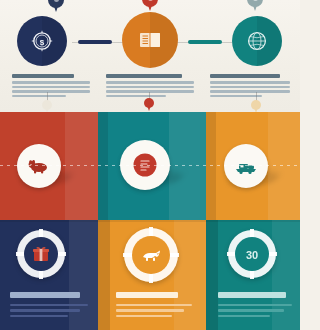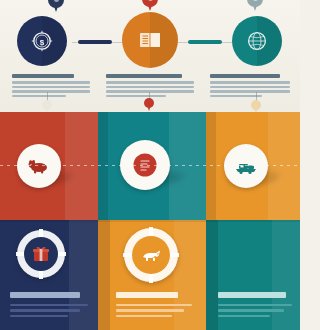--- a/index.html
+++ b/index.html
@@ -315,20 +315,32 @@
         <div class="bt-line" style="background:#f5cb96;width:76px;"></div>
         <div class="bt-line" style="background:#f5cb96;width:68px;"></div>
         <div class="bt-line" style="background:#f5cb96;width:56px;"></div>
       </div>
     </div>
 
     <div class="bot-panel" style="width:94px;background:#11827f;">
       <div class="darkband"></div>
       <div class="lightband"></div>
       <div class="edge-strip"></div>
+      <div class="ring" style="left:22px;">
+        <div class="hole" style="background:#11827f;"></div>
+        <div class="notch" style="left:22px;top:-1px;width:4px;height:8px;"></div>
+        <div class="notch" style="left:22px;top:41px;width:4px;height:8px;"></div>
+        <div class="notch" style="left:-1px;top:22px;width:8px;height:4px;"></div>
+        <div class="notch" style="left:41px;top:22px;width:8px;height:4px;"></div>
+        <div class="ring-glyph">
+          <svg viewBox="0 0 22 22" width="22" height="22">
+            <text x="11" y="15.5" font-size="11" text-anchor="middle" fill="#d9efed" font-family="Liberation Sans, sans-serif" font-weight="bold">30</text>
+          </svg>
+        </div>
+      </div>
       <div class="bot-text" style="left:12px;width:74px;">
         <div class="bt-title" style="background:#bfe2e0;width:68px;"></div>
         <div class="bt-line" style="background:#4ca5a2;width:74px;"></div>
         <div class="bt-line" style="background:#4ca5a2;width:66px;"></div>
         <div class="bt-line" style="background:#4ca5a2;width:52px;"></div>
       </div>
     </div>
   </div>
 </div>
 

